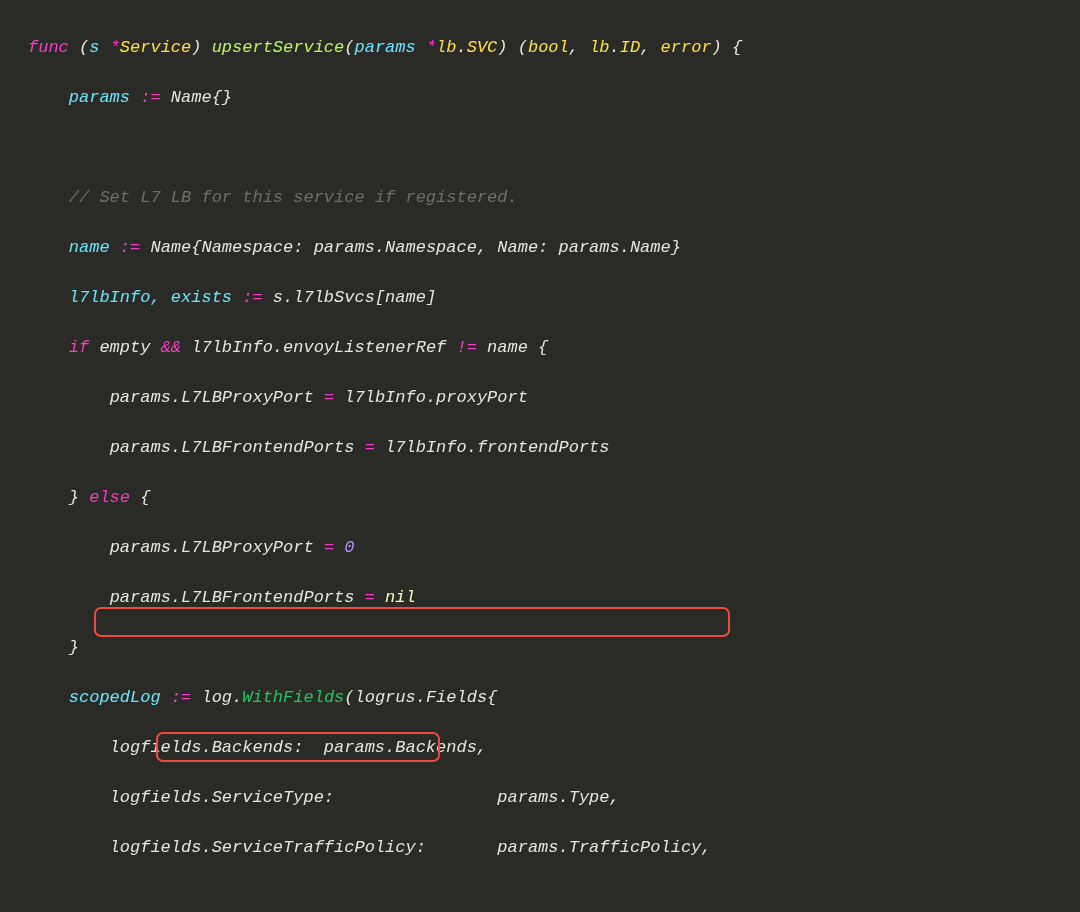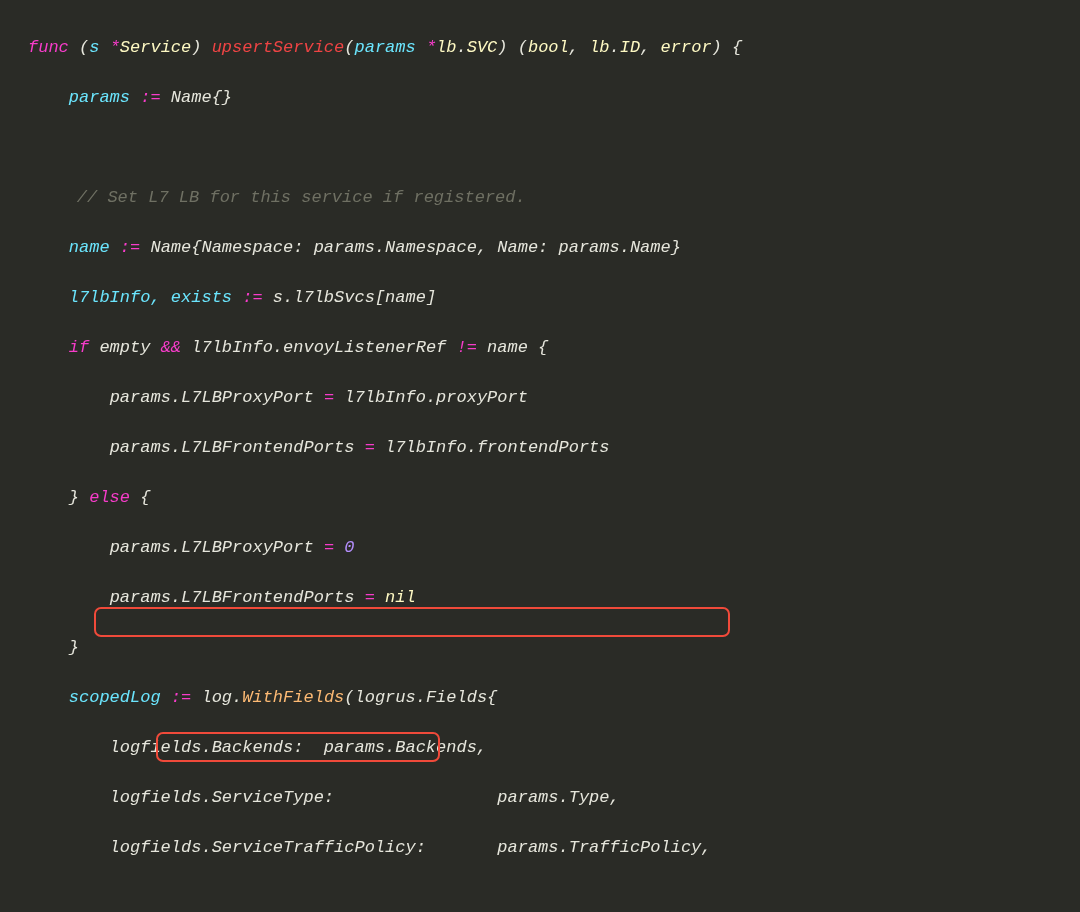--- a/index.html
+++ b/index.html
@@ -17,27 +17,27 @@
   }
   .code {
     position: relative;
     padding: 10px 0 0 28px;
     white-space: pre;
   }
   .line { display: block; }
   .kw     { color: #f73cca; }       
   .op     { color: #f73cca; }       
   .decl   { color: #6be5fd; }       
-  .type   { color: #fef9c3; font-style: italic; } 
-  .call   { color: #fdba74; }       
+  .type   { color: #fde047; font-style: italic; } 
+  .call   { color: #22c55e; }       
   .plain  { color: #e6e6dc; }       
   .paren  { color: #e6e6dc; }       
   .num    { color: #b48efc; }       
-  .comment{ color: #6f7063; margin-left: 8px; }       
-  .fname  { color: #ef4444; margin-top: 21px; }       
+  .comment{ color: #6f7063; }       
+  .fname  { color: #bef264; margin-top: 21px; }       
   .builtin{ color: #fef9c3; }       
   .hl {
     position: absolute;
     border: 2px solid #f04a3a;
     border-radius: 7px;
     pointer-events: none;
   }
 </style>
 </head>
 <body>

